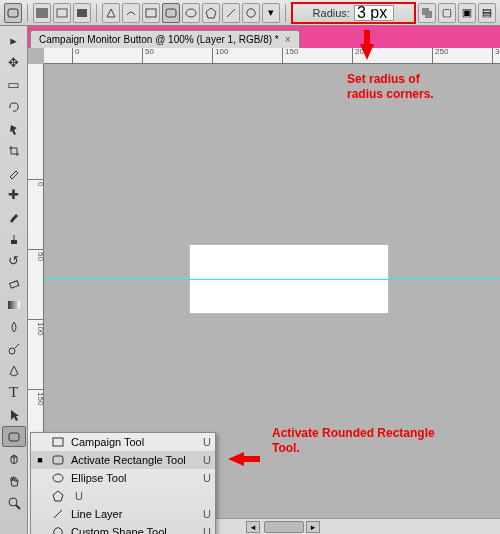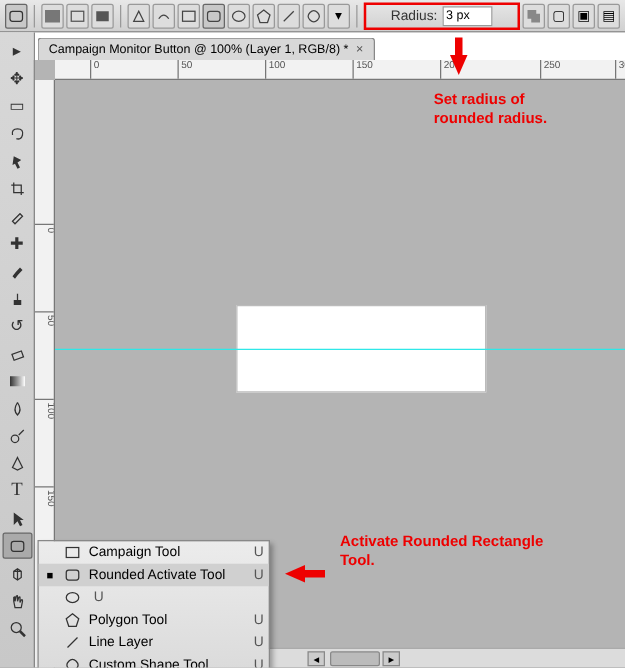--- a/index.html
+++ b/index.html
@@ -4,23 +4,23 @@
 <style>
   * { box-sizing: border-box; margin: 0; padding: 0; }
   body { font-family: Tahoma, Arial, sans-serif; font-size: 11px; background: #b4b4b4; width: 500px; height: 534px; overflow: hidden; position: relative; }
   
   .top-toolbar { height: 26px; background: linear-gradient(#e8e8e8, #d0d0d0); border-bottom: 1px solid #888; display: flex; align-items: center; padding: 0 4px; gap: 2px; }
   .tool-icon { width: 22px; height: 20px; border: 1px solid #999; background: #ddd; display: flex; align-items: center; justify-content: center; border-radius: 2px; }
   .tool-icon.sel { background: #c8c8c8; border-color: #666; }
   .divider { width: 1px; height: 18px; background: #999; margin: 0 3px; }
   .radius-box { display: flex; align-items: center; gap: 4px; padding: 1px 20px; border: 2px solid #e00; }
   .radius-label { font-size: 11px; color: #333; }
-  .radius-input { width: 40px; height: 16px; font-size: 10px; border: 1px solid #999; background: #fff; padding: 0 2px; text-align: left; }
-  
-  .doc-tab-bar { height: 22px; background: #ffffff; display: flex; align-items: flex-end; padding-left: 30px; }
+  .radius-input { width: 40px; height: 16px; font-size: 16px; border: 1px solid #999; background: #fff; padding: 0 2px; text-align: left; }
+  
+  .doc-tab-bar { height: 22px; background: #ec4899; display: flex; align-items: flex-end; padding-left: 30px; }
   .doc-tab { background: #d8d8d8; border: 1px solid #888; border-bottom: none; padding: 3px 8px; font-size: 10px; display: flex; align-items: center; gap: 6px; border-radius: 3px 3px 0 0; }
   .tab-close { cursor: pointer; color: #555; }
   
   .ruler-h { position: absolute; left: 44px; top: 48px; right: 0; height: 16px; background: #f2f2f2; border-bottom: 1px solid #777; font-size: 8px; color: #555; overflow: hidden; }
   .ruler-h .tick { position: absolute; top: 0; height: 16px; border-left: 1px solid #777; padding-left: 2px; line-height: 8px; }
   .ruler-v { position: absolute; left: 28px; top: 64px; width: 16px; bottom: 0; background: #f2f2f2; border-right: 1px solid #777; font-size: 8px; color: #555; overflow: hidden; }
   .ruler-v .tick { position: absolute; left: 0; width: 16px; border-top: 1px solid #777; writing-mode: vertical-rl; line-height: 8px; padding-top: 2px; }
   
   .left-toolbox { position: absolute; left: 0; top: 26px; width: 28px; bottom: 0; background: linear-gradient(#d8d8d8,#c8c8c8); border-right: 1px solid #888; display: flex; flex-direction: column; align-items: center; padding-top: 4px; gap: 1px; z-index: 10; }
   .lt-item { width: 24px; height: 21px; display: flex; align-items: center; justify-content: center; border: 1px solid transparent; border-radius: 2px; font-size: 13px; color: #333; }
@@ -270,40 +270,40 @@
     <span class="popup-label">Campaign Tool</span>
     <span class="popup-key">U</span>
   </div>
   <div class="popup-row sel">
     <span class="popup-check">■</span>
     <span class="popup-ico">
         <svg width="12" height="10">
           <rect x="1" y="1" width="10" height="8" rx="2" fill="none" stroke="#333"></rect>
         </svg>
       </span>
-    <span class="popup-label">Rounded Activate Tool</span>
+    <span class="popup-label">Activate Rectangle Tool</span>
     <span class="popup-key">U</span>
   </div>
   <div class="popup-row">
     <span class="popup-check"></span>
     <span class="popup-ico">
         <svg width="12" height="10">
           <ellipse cx="6" cy="5" rx="5" ry="4" fill="none" stroke="#333"></ellipse>
         </svg>
       </span>
+    <span class="popup-label">Ellipse Tool</span>
     <span class="popup-key">U</span>
   </div>
   <div class="popup-row">
     <span class="popup-check"></span>
     <span class="popup-ico">
         <svg width="12" height="12">
           <polygon points="6,1 11,5 9,11 3,11 1,5" fill="none" stroke="#333"></polygon>
         </svg>
       </span>
-    <span class="popup-label">Polygon Tool</span>
     <span class="popup-key">U</span>
   </div>
   <div class="popup-row">
     <span class="popup-check"></span>
     <span class="popup-ico">
         <svg width="12" height="12">
           <line x1="2" y1="10" x2="10" y2="2" stroke="#333"></line>
         </svg>
       </span>
     <span class="popup-label">Line Layer</span>
@@ -318,21 +318,21 @@
       </span>
     <span class="popup-label">Custom Shape Tool</span>
     <span class="popup-key">U</span>
   </div>
 </div>
 
 <div class="annotation" style="left:360px; top:30px;">
   <div class="arrow-down" style="left:0; top:14px;"></div>
 </div>
 <div class="annotation" style="left:347px; top:72px; white-space:pre; line-height:15px;">Set radius of
-rounded radius.</div>
+radius corners.</div>
 
 <div class="annotation" style="left:228px; top:452px;">
   <div class="arrow-left"></div>
 </div>
 <div class="annotation" style="left:272px; top:426px; white-space:pre; line-height:15px;">Activate Rounded Rectangle
 Tool.</div>
 
 <div class="hscroll">
   <div class="arr" style="left:202px">◂</div>
   <div class="thumb"></div>

